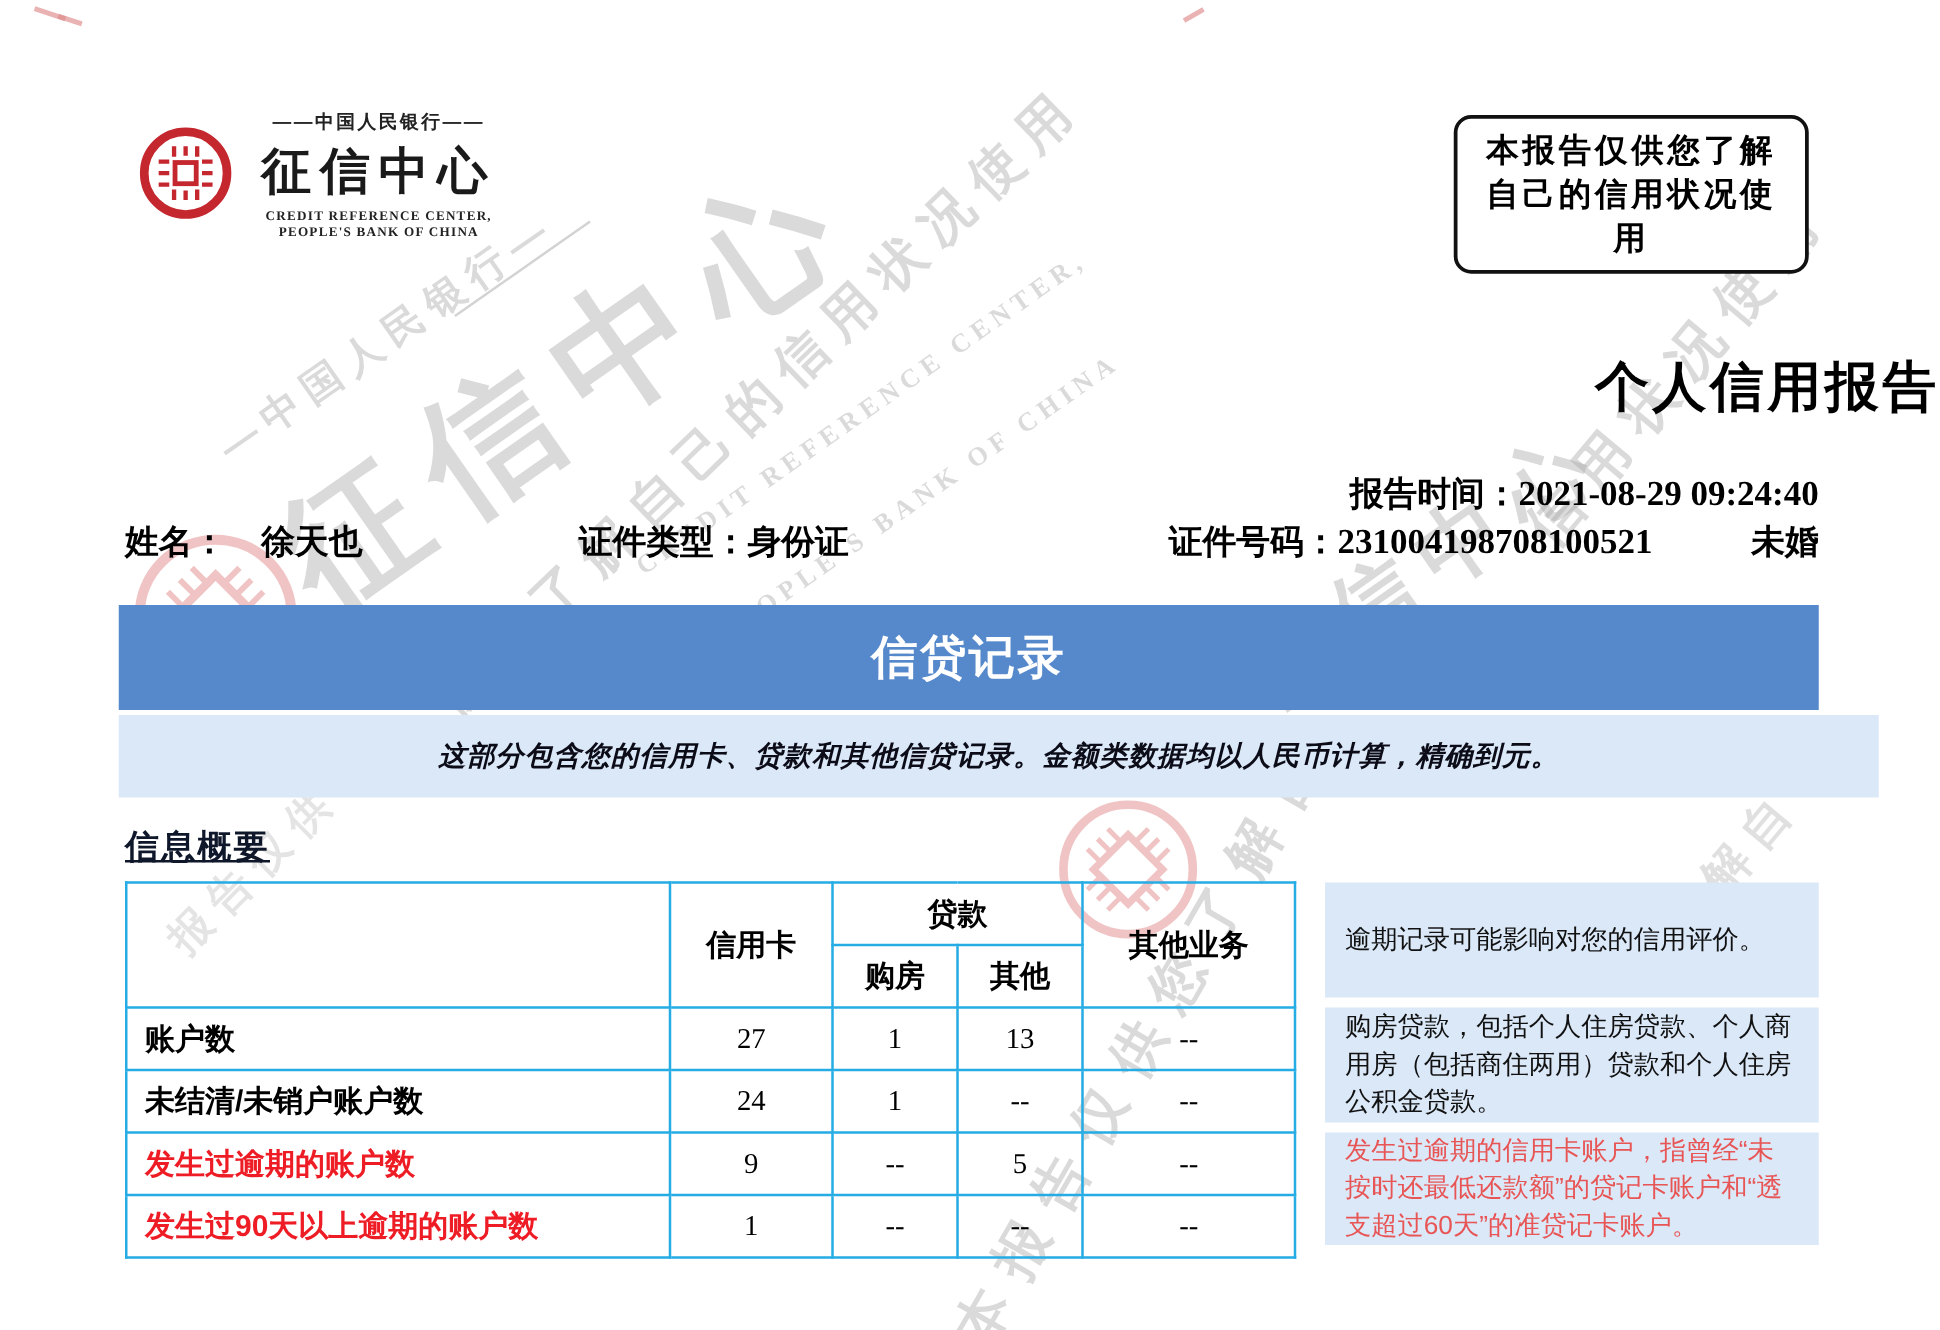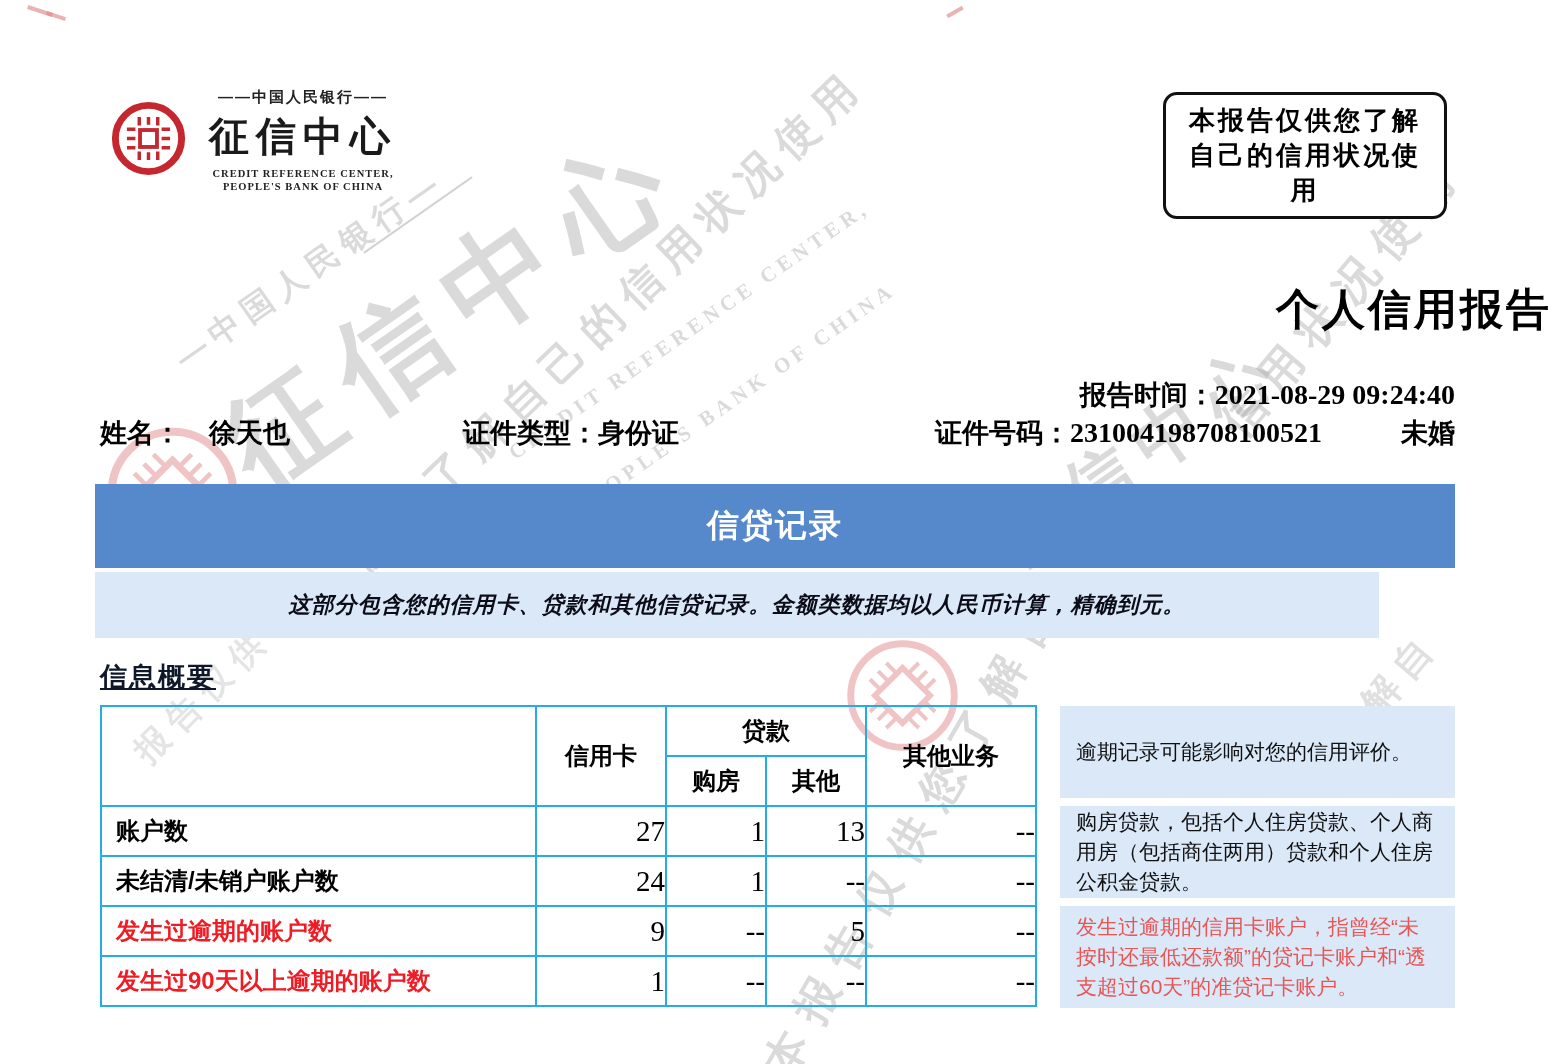--- a/index.html
+++ b/index.html
@@ -46,44 +46,44 @@
   .info-row1-left  { left:100px; top:377px; }
   .info-row1-right { right:97px; top:377px; }
   .info-row2-name  { left:100px; top:415px; }
   .info-row2-name .val { margin-left:28px; }
   .info-row2-idtype{ left:463px; top:415px; }
   .info-row2-idno  { left:935px; top:415px; width:520px; display:flex; justify-content:space-between; }
 
   
   .banner { position:absolute; left:95px; top:484px; width:1360px; height:84px; background:#5689cb;
             z-index:2; display:flex; align-items:center; justify-content:center; }
-  .banner span { color:#fff; font-size:32px; font-weight:600; letter-spacing:2px; }
-  .strip  { position:absolute; left:95px; top:572px; width:1284px; height:66px; background:#dbe8f8;
+  .banner span { color:#fff; font-size:37px; font-weight:600; letter-spacing:2px; }
+  .strip  { position:absolute; left:95px; top:572px; width:1408px; height:66px; background:#dbe8f8;
             z-index:2; display:flex; align-items:center; justify-content:center; }
   .strip span { font-size:22px; font-weight:bold; font-style:italic; color:#0c0c18; letter-spacing:1px; }
 
   .summary-heading { position:absolute; left:100px; top:659px; font-size:27px; font-weight:bold;
                      color:#0f172a; letter-spacing:2px; z-index:2;text-decoration:underline; }
 
   
   .summary-table { position:absolute; left:100px; top:705px; z-index:2; border-collapse:collapse;
                    table-layout:fixed; width:935px; }
   .summary-table td { border:2px solid #25ace4; height:50px; text-align:center; vertical-align:middle;
                       font-size:24px; font-weight:bold; background:transparent; }
   .summary-table td.rowlabel { text-align:left; padding-left:14px;margin-top:25px; }
-  .summary-table td.value { font-family:"Liberation Serif",serif; font-size:29px; font-weight:normal;text-align:right; }
+  .summary-table td.value { font-family:"Liberation Serif",serif; font-size:23px; font-weight:normal; }
   .summary-table tr.red td.rowlabel { color:#ee1c25;border-radius:18px; }
 
   
   .note { position:absolute; left:1060px; width:395px; background:#dbe8f8; z-index:2;
           display:flex; align-items:center; padding:10px 16px; }
   .note span { font-size:21px; line-height:1.42; color:#111; }
   .note-1 { top:706px; height:92px; }
   .note-2 { top:806px; height:92px; }
-  .note-3 { top:906px; height:102px; }
+  .note-3 { top:906px; height:90px; }
   .note-3 span { color:#e85555; }
 </style>
 </head>
 <body>
 
 <div class="page">
 
   <div class="wm-layer">
     <span class="wm-text wm-bank" style="left:150px; top:248px;">—中国人民银行—</span>
     <span class="wm-text wm-big" style="left:190px; top:235px;">征信中心</span>

